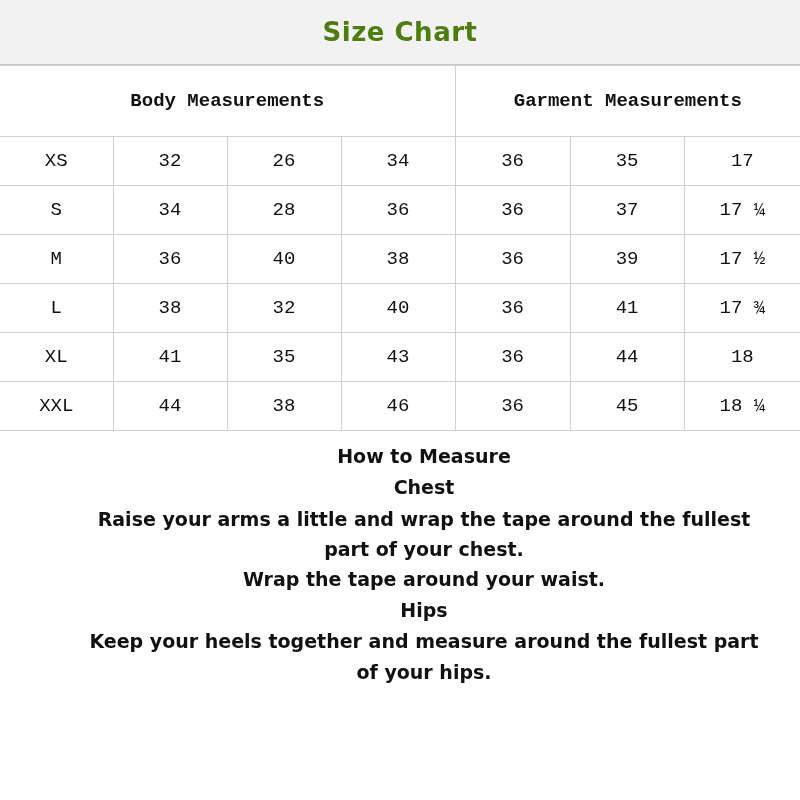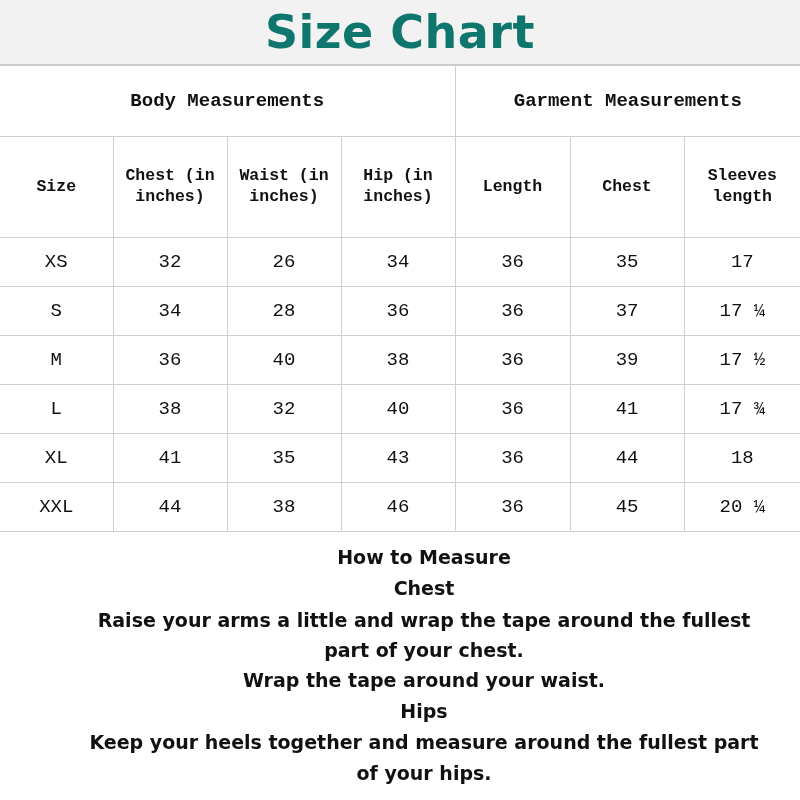--- a/index.html
+++ b/index.html
@@ -27,24 +27,24 @@
   
   .title-bar {
     height: 64px;
     background: #f2f2f2;
     border-bottom: 1px solid #c9c9c9;
     display: flex;
     align-items: center;
     justify-content: center;
   }
   .title-bar .title {
-    font-size: 46px;
+    font-size: 26px;
     font-weight: bold;
     letter-spacing: 0.5px;
-    color: #0f766e;
+    color: #4d7c0f;
   }
 
   
   table.size-table {
     width: 800px;
     border-collapse: collapse;
     table-layout: fixed;
   }
   table.size-table td,
   table.size-table th {
@@ -126,29 +126,20 @@
       <col class="c-hip">
       <col class="c-length">
       <col class="c-gchest">
       <col class="c-sleeves">
     </colgroup>
     <thead>
       <tr class="group-row">
         <th colspan="4" class="nb-left">Body Measurements</th>
         <th colspan="3" class="nb-right divider-left">Garment Measurements</th>
       </tr>
-      <tr class="head-row">
-        <th class="nb-left">Size</th>
-        <th>Chest (in inches)</th>
-        <th>Waist (in inches)</th>
-        <th>Hip (in inches)</th>
-        <th class="divider-left">Length</th>
-        <th>Chest</th>
-        <th class="nb-right">Sleeves length</th>
-      </tr>
     </thead>
     <tbody>
       <tr class="data-row">
         <td class="nb-left">XS</td>
         <td>32</td>
         <td>26</td>
         <td>34</td>
         <td class="divider-left">36</td>
         <td>35</td>
         <td class="nb-right">17</td>
@@ -189,21 +180,21 @@
         <td>44</td>
         <td class="nb-right">18</td>
       </tr>
       <tr class="data-row">
         <td class="nb-left">XXL</td>
         <td>44</td>
         <td>38</td>
         <td>46</td>
         <td class="divider-left">36</td>
         <td>45</td>
-        <td class="nb-right">20 ¼</td>
+        <td class="nb-right">18 ¼</td>
       </tr>
     </tbody>
   </table>
 
   <div class="notes">
     <div class="note-heading">How to Measure</div>
 
     <div class="note-heading">Chest</div>
     <div class="note-body">Raise your arms a little and wrap the tape around the fullest part of your chest.</div>
 

